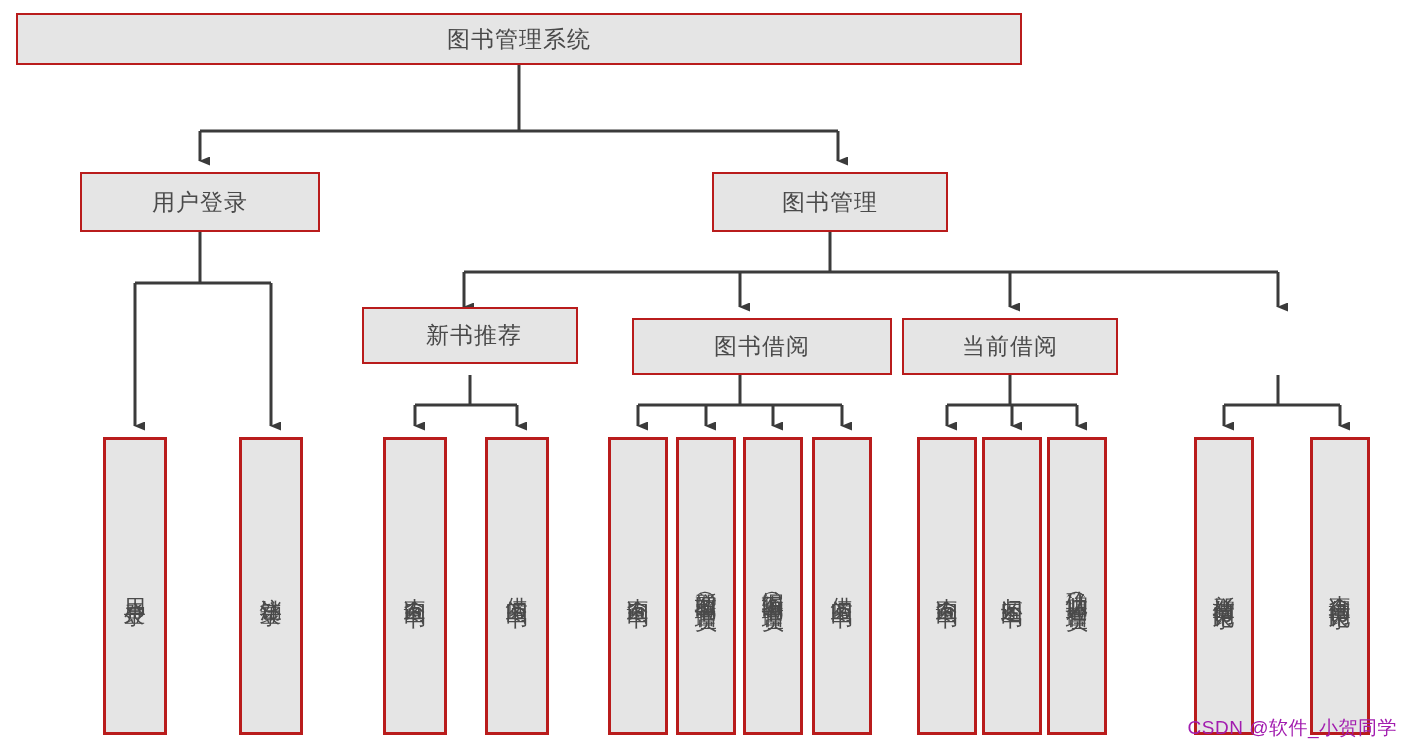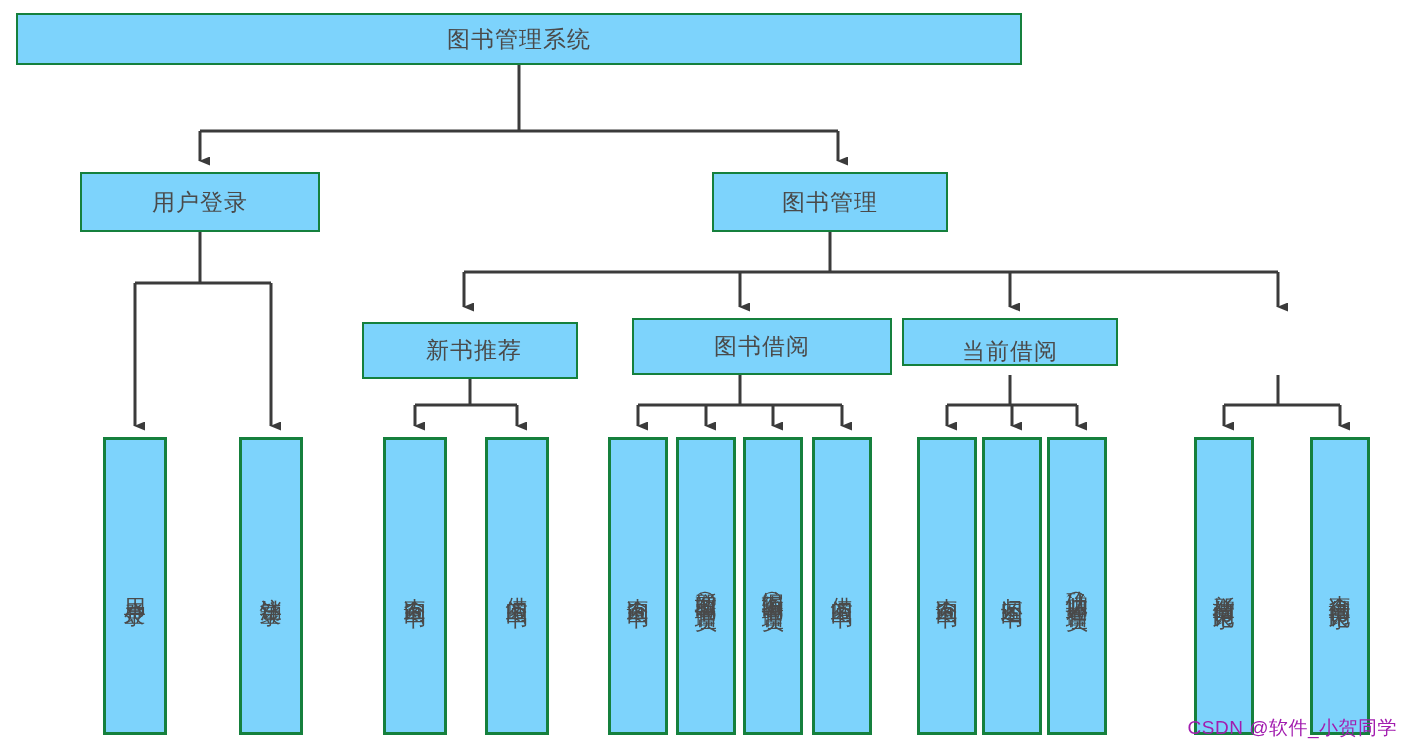--- a/index.html
+++ b/index.html
@@ -7,22 +7,22 @@
     width:1405px;height:747px;
     background:#ffffff;
     font-family:"Liberation Sans","DejaVu Sans",sans-serif;
     overflow:hidden;
     position:relative;
   }
   #diagram{position:absolute;left:0;top:0;width:1405px;height:747px;}
   .node{
     position:absolute;
     box-sizing:border-box;
-    background:#7dd3fc;
-    border:2px solid #15803d;
+    background:#e5e5e5;
+    border:2px solid #b91c1c;
     display:flex;
     align-items:center;
     justify-content:center;
   }
   .node .label{
     color:#4a4a4a;
     font-size:22px;
     line-height:1.15;
     white-space:nowrap;
     letter-spacing:1px;
@@ -112,27 +112,27 @@
     <span class="label">图书管理系统</span>
   </div>
 
   <div class="node l2" style="left:80px;top:172px;width:240px;height:60px;">
     <span class="label">用户登录</span>
   </div>
   <div class="node l2" style="left:712px;top:172px;width:236px;height:60px;">
     <span class="label">图书管理</span>
   </div>
 
-  <div class="node l3" style="left:362px;top:322px;width:216px;height:57px;padding-left:8px;">
+  <div class="node l3" style="left:362px;top:307px;width:216px;height:57px;padding-left:8px;">
     <span class="label">新书推荐</span>
   </div>
   <div class="node l3" style="left:632px;top:318px;width:260px;height:57px;">
     <span class="label">图书借阅</span>
   </div>
-  <div class="node l3" style="left:902px;top:318px;width:216px;height:48px;align-items:flex-end;">
+  <div class="node l3" style="left:902px;top:318px;width:216px;height:57px;">
     <span class="label">当前借阅</span>
   </div>
 
   <div class="node leaf" style="left:103px;top:437px;width:64px;height:298px;">
     <span class="label">用户登录</span>
   </div>
   <div class="node leaf" style="left:239px;top:437px;width:64px;height:298px;">
     <span class="label">注销登录</span>
   </div>
 

